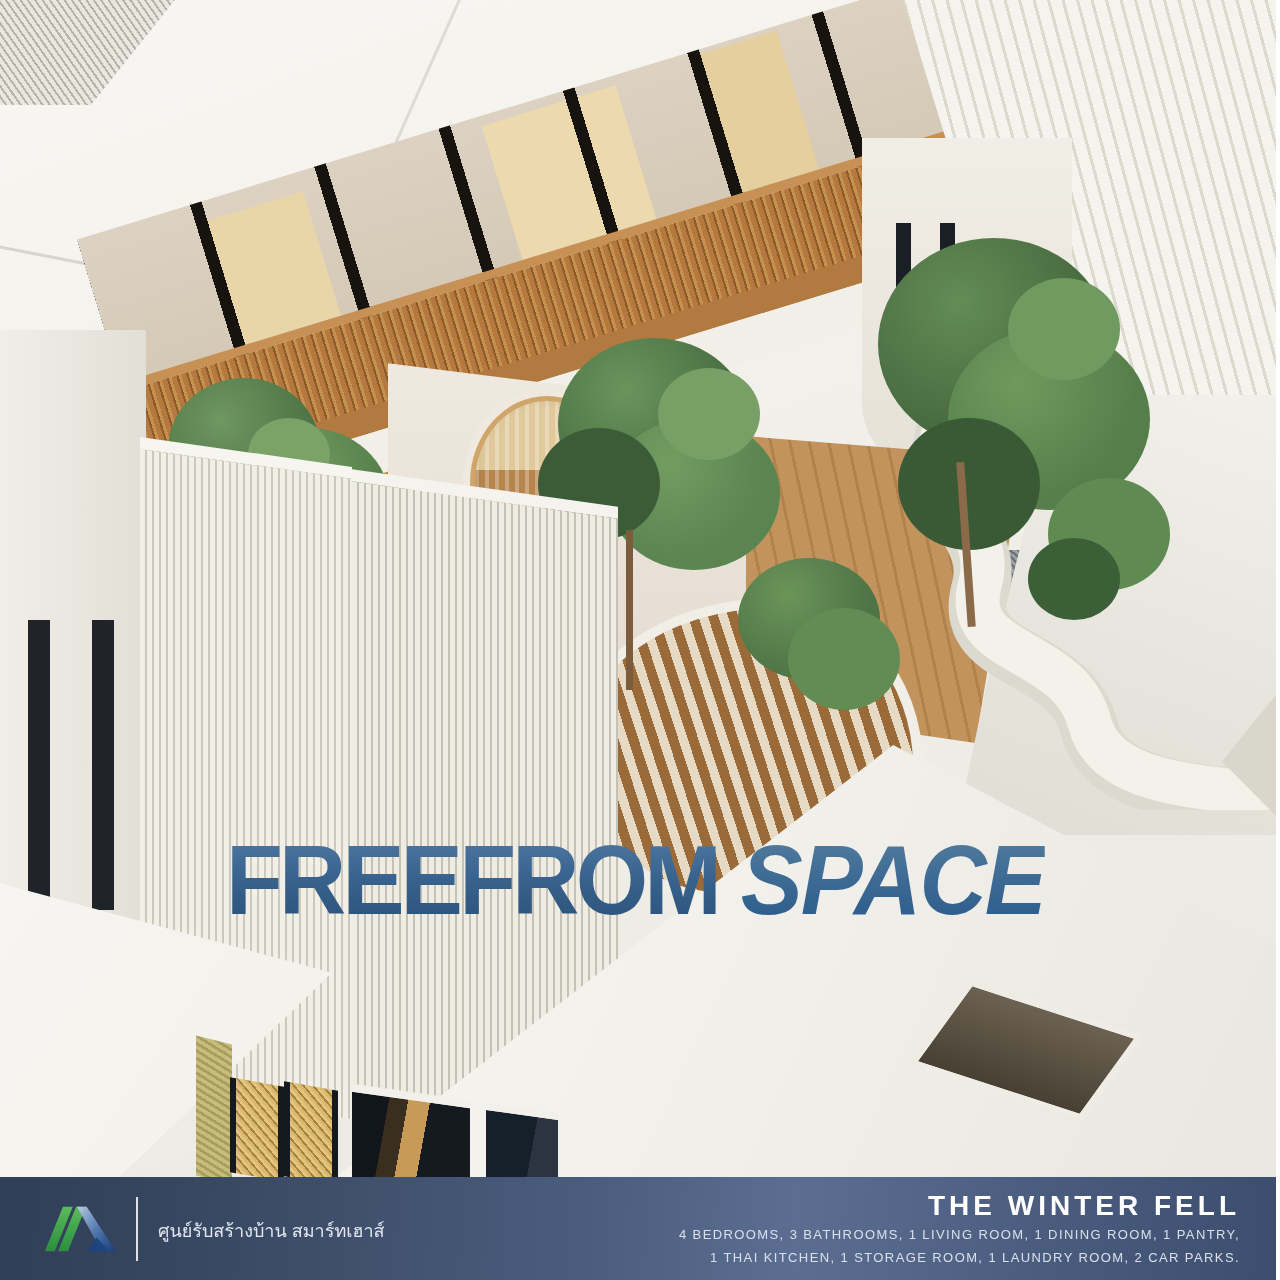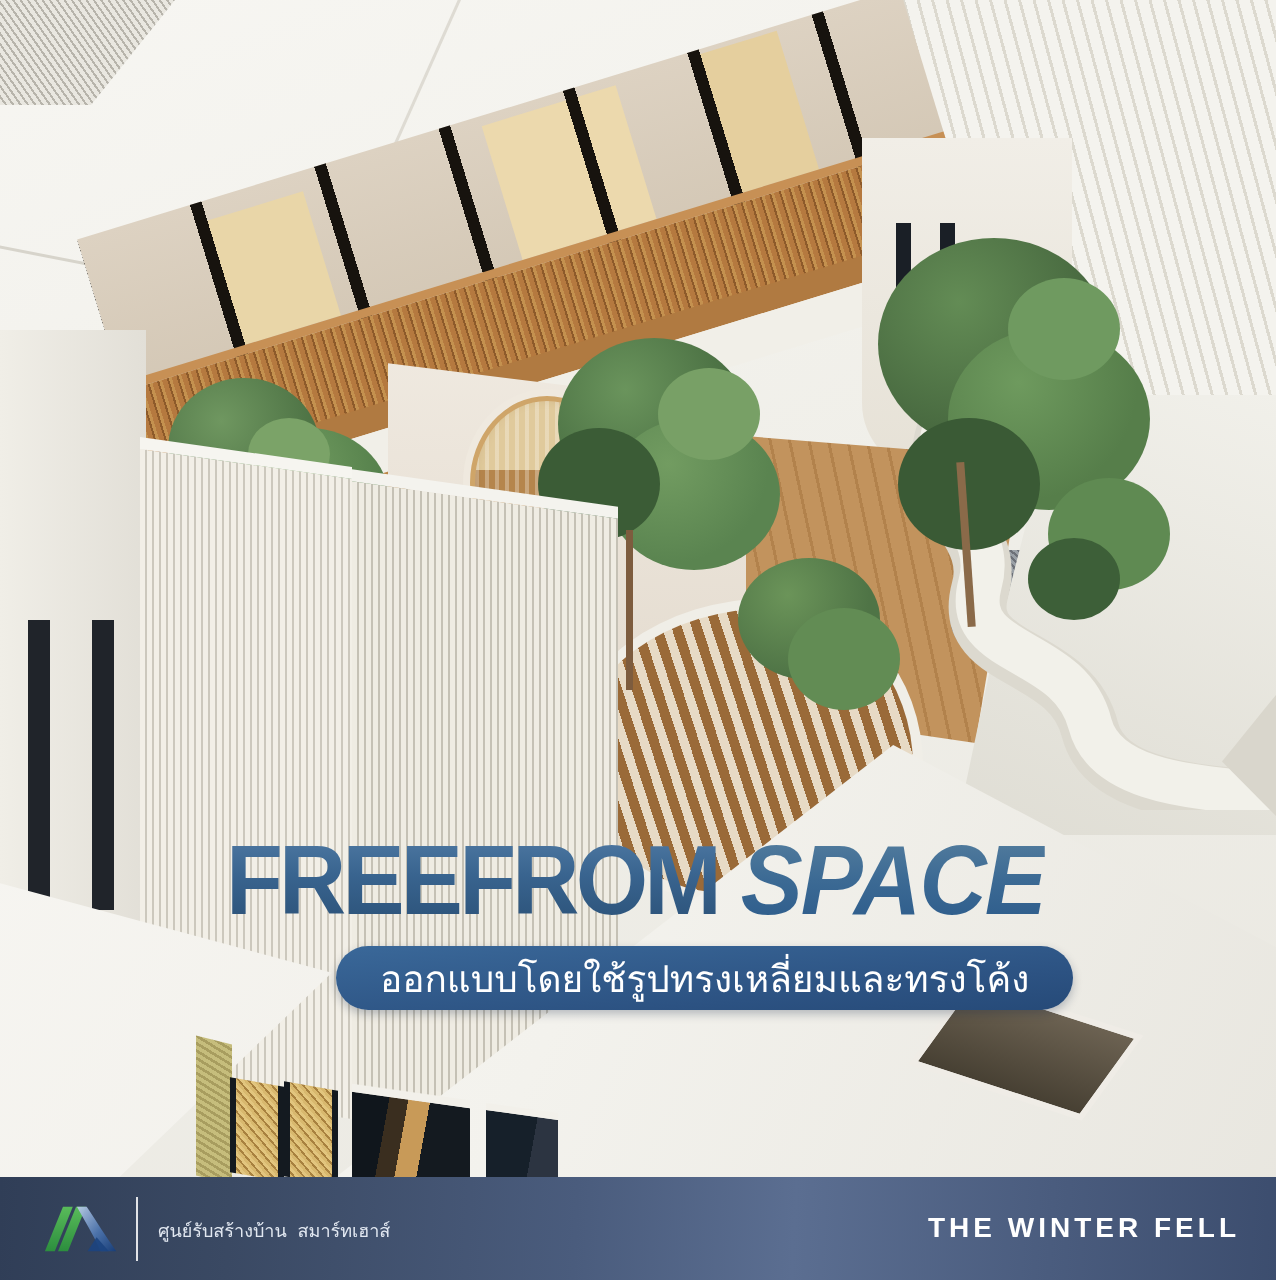--- a/index.html
+++ b/index.html
@@ -124,21 +124,21 @@
   .sub-bold{position:absolute;left:350px;top:1030px;z-index:20;
     font-size:56px;font-weight:800;color:#2d5b88;white-space:nowrap;}
 
   
   .footer{position:absolute;left:0;top:1177px;width:1280px;height:103px;z-index:30;
     display:flex;align-items:center;padding:0 40px;box-sizing:border-box;
     background:linear-gradient(93deg,#303e57 0%,#3a4963 18%,#4a5c7d 45%,#5b6e91 62%,#4a5c7e 82%,#3c4d6e 100%);}
   .logo-wrap{width:82px;height:62px;flex:0 0 auto;}
   .divider{width:2px;height:64px;background:rgba(255,255,255,.85);margin:0 20px 0 14px;flex:0 0 auto;}
   .brand-name{color:#ffffff;font-size:28px;letter-spacing:1.5px;font-weight:500;line-height:1.1;}
-  .brand-sub{color:#e2e8f1;font-size:18px;margin-top:3px;font-family:Liberation Mono, monospace;}
+  .brand-sub{color:#e2e8f1;font-size:18px;margin-top:3px;}
   .f-spacer{flex:1;}
   .project{text-align:right;}
   .proj-name{color:#ffffff;font-size:28px;font-weight:700;letter-spacing:4px;line-height:1.3;}
   .spec{color:#d9e0ea;font-size:13px;letter-spacing:1.4px;line-height:1.75;}
 </style>
 </head>
 <body>
 
 <div class="canvas">
 
@@ -228,23 +228,20 @@
     <div class="gold-panel" style="left:230px;top:1082px;"></div>
     <div class="gold-panel" style="left:284px;top:1086px;"></div>
     <div class="dark-window"></div>
     <div class="dark-window2"></div>
   </div>
 
   <div class="title-row">
     <span class="title-word title-bold">FREEFROM</span><span class="title-word title-italic">SPACE</span>
   </div>
 
-  <div class="pill">
-    <span class="pill-text">ออกแบบโดยใช้รูปทรงเหลี่ยมและทรงโค้ง</span>
-  </div>
 
 
   <div class="footer">
     <div class="logo-wrap">
       <svg viewBox="0 0 100 70" width="82" height="62">
         <defs>
           <linearGradient id="lgG" x1="0" y1="0" x2="0" y2="1">
             <stop offset="0" stop-color="#59bb5a"></stop>
               <stop offset="1" stop-color="#2c8e3e"></stop>
           </linearGradient>
@@ -260,15 +257,17 @@
         <polygon points="58,62 69,45 84,62" fill="#1c4480" opacity="0.9"></polygon>
       </svg>
     </div>
     <div class="divider"></div>
     <div>
       <div class="brand-sub">ศูนย์รับสร้างบ้าน สมาร์ทเฮาส์</div>
     </div>
     <div class="f-spacer"></div>
     <div class="project">
       <div class="proj-name">THE WINTER FELL</div>
+      <div class="spec">4 BEDROOMS, 3 BATHROOMS, 1 LIVING ROOM, 1 DINING ROOM, 1 PANTRY,</div>
+      <div class="spec">1 THAI KITCHEN, 1 STORAGE ROOM, 1 LAUNDRY ROOM, 2 CAR PARKS.</div>
     </div>
   </div>
 </div>
 
 </body></html>

